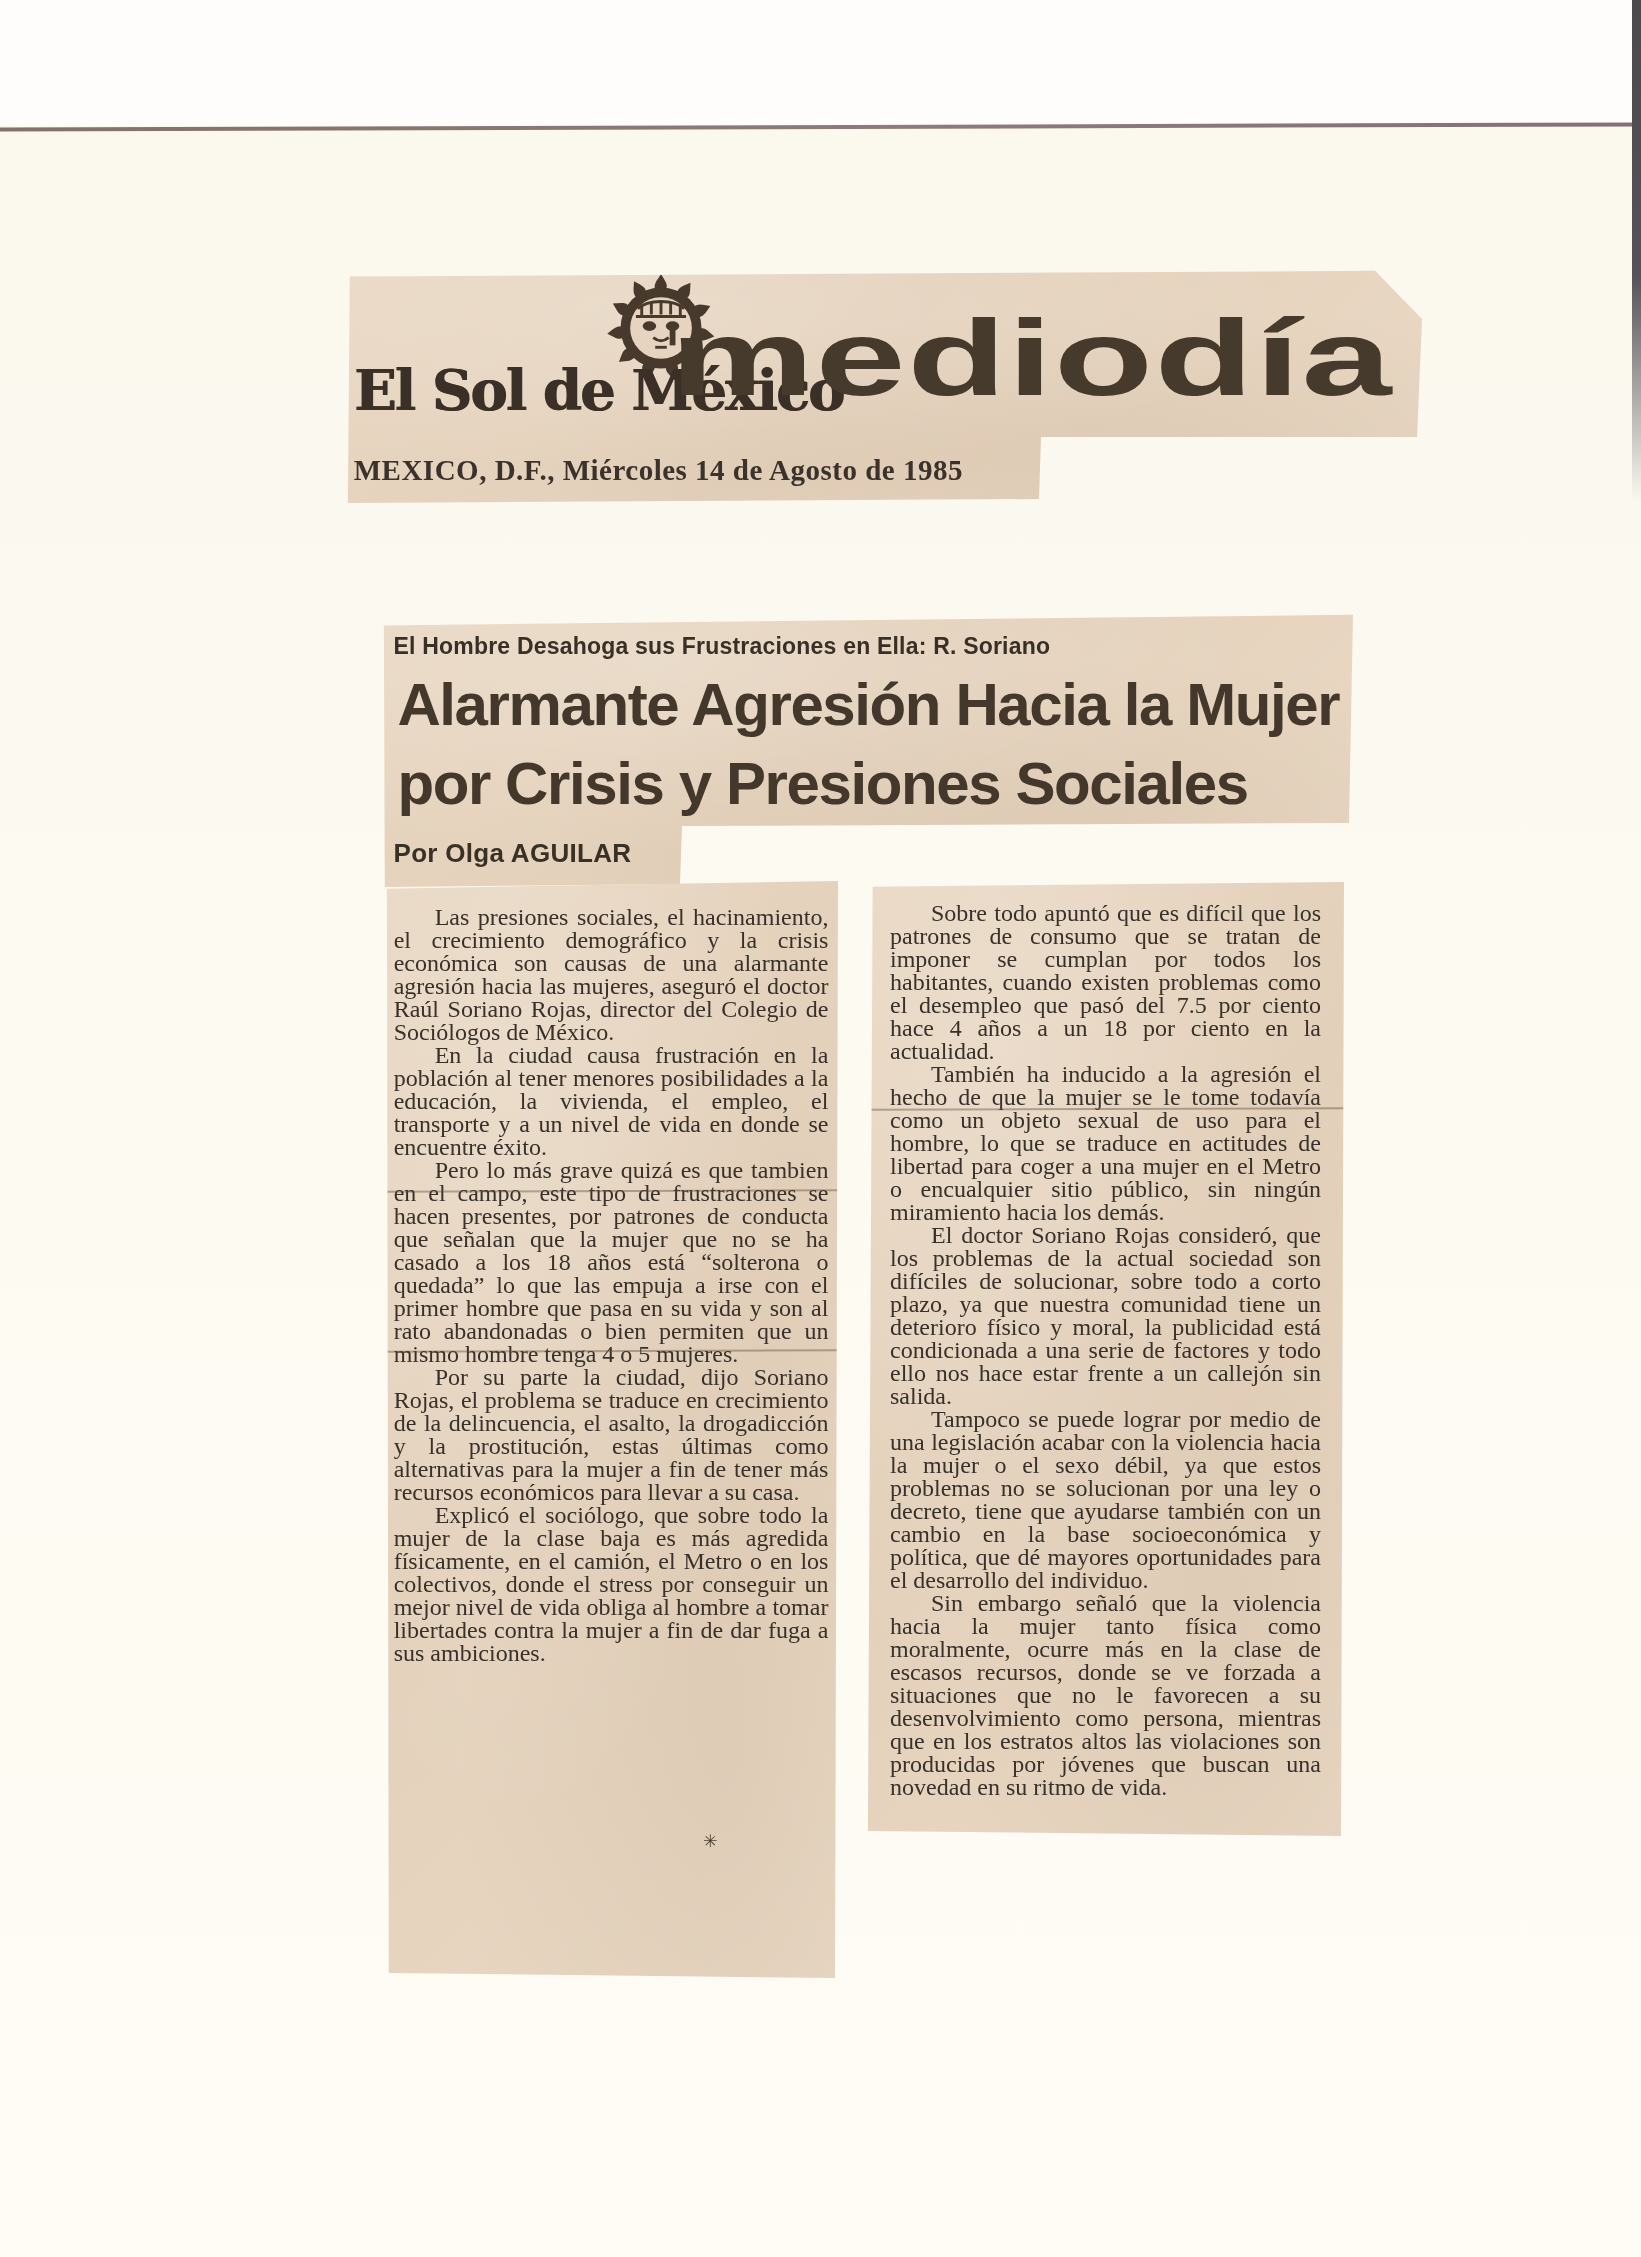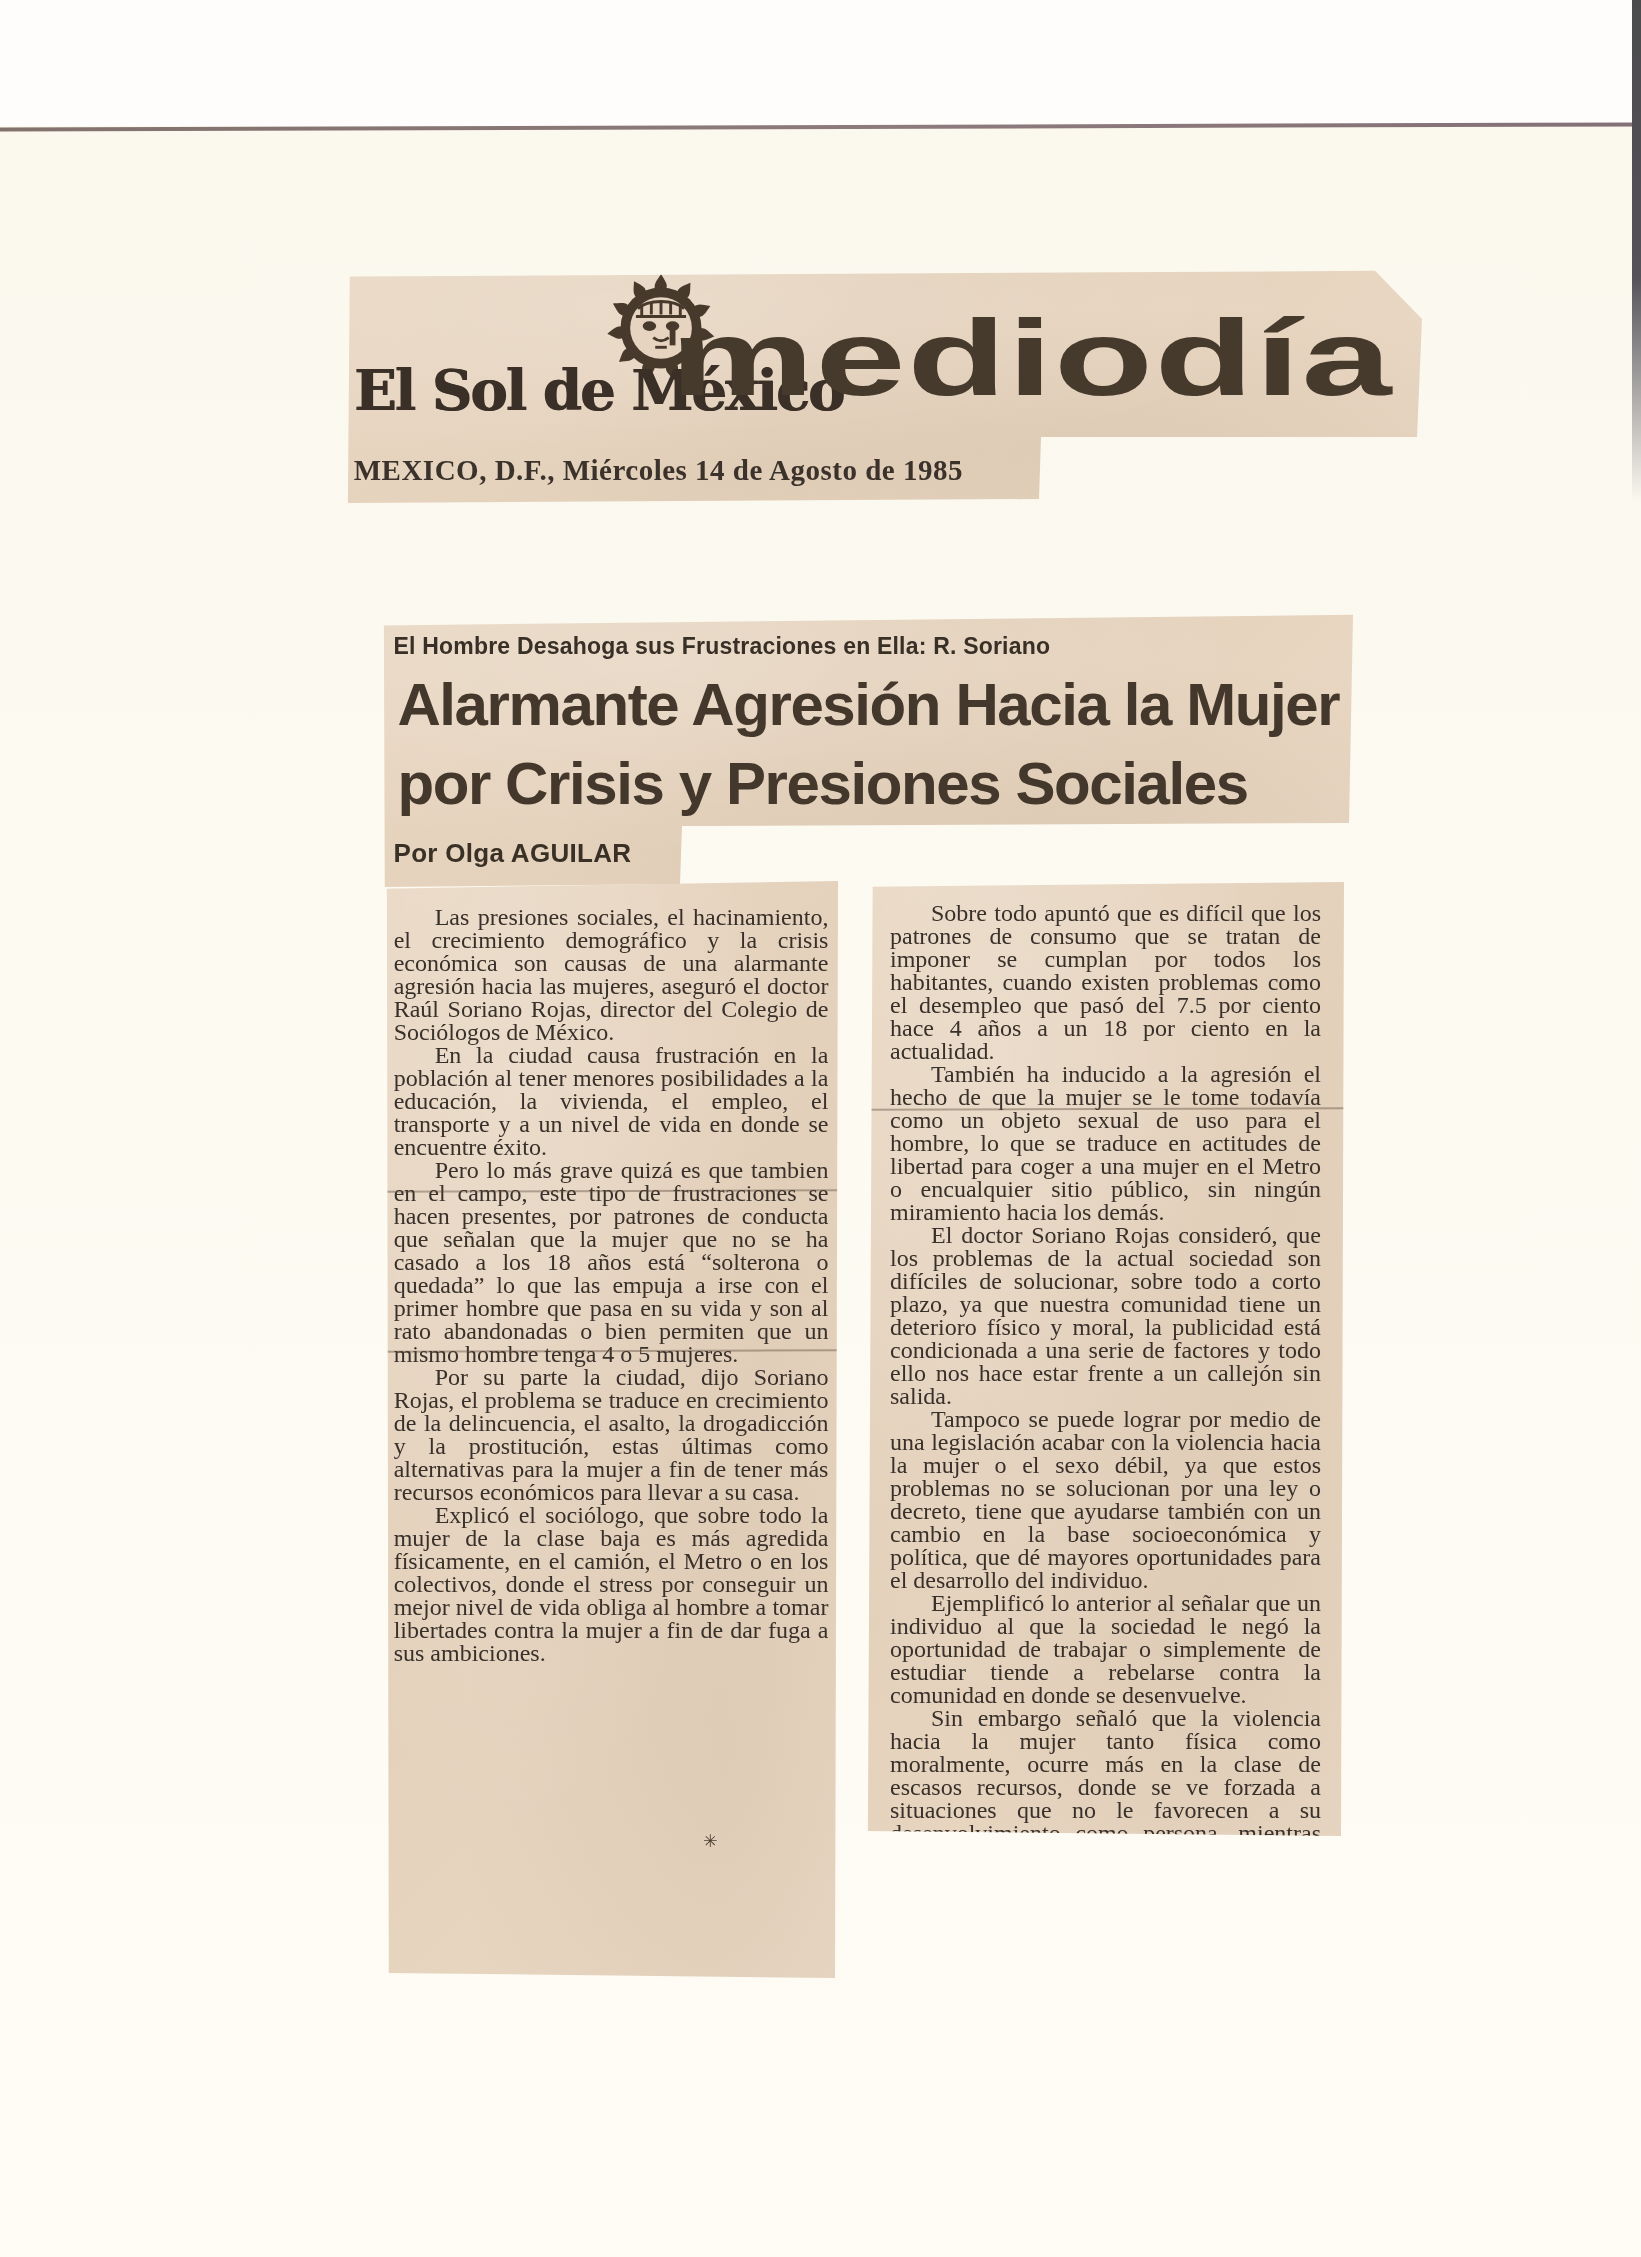--- a/index.html
+++ b/index.html
@@ -167,18 +167,17 @@
   <div class="printers-mark">✳</div>
 </div>
 
 <div class="clip" id="right-col-clip">
   <div class="fringe"></div>
   <div class="coltext">
     <p>Sobre todo apuntó que es difícil que los patrones de consumo que se tratan de imponer se cumplan por todos los habitantes, cuando existen problemas como el desempleo que pasó del 7.5 por ciento hace 4 años a un 18 por ciento en la actualidad.</p>
     <p>También ha inducido a la agresión el hecho de que la mujer se le tome todavía como un objeto sexual de uso para el hombre, lo que se traduce en actitudes de libertad para coger a una mujer en el Metro o encualquier sitio público, sin ningún miramiento hacia los demás.</p>
     <p>El doctor Soriano Rojas consideró, que los problemas de la actual sociedad son difíciles de solucionar, sobre todo a corto plazo, ya que nuestra comunidad tiene un deterioro físico y moral, la publicidad está condicionada a una serie de factores y todo ello nos hace estar frente a un callejón sin salida.</p>
     <p>Tampoco se puede lograr por medio de una legislación acabar con la violencia hacia la mujer o el sexo débil, ya que estos problemas no se solucionan por una ley o decreto, tiene que ayudarse también con un cambio en la base socioeconómica y política, que dé mayores oportunidades para el desarrollo del individuo.</p>
-    <p>Ejemplificó lo anterior al señalar que un individuo al que la sociedad le negó la oportunidad de trabajar o simplemente de estudiar tiende a rebelarse contra la comunidad en donde se desenvuelve.</p>
     <p>Sin embargo señaló que la violencia hacia la mujer tanto física como moralmente, ocurre más en la clase de escasos recursos, donde se ve forzada a situaciones que no le favorecen a su desenvolvimiento como persona, mientras que en los estratos altos las violaciones son producidas por jóvenes que buscan una novedad en su ritmo de vida.</p>
   </div>
   <div class="seam" style="top:229px"></div>
 </div>
 
 
 </body></html>

